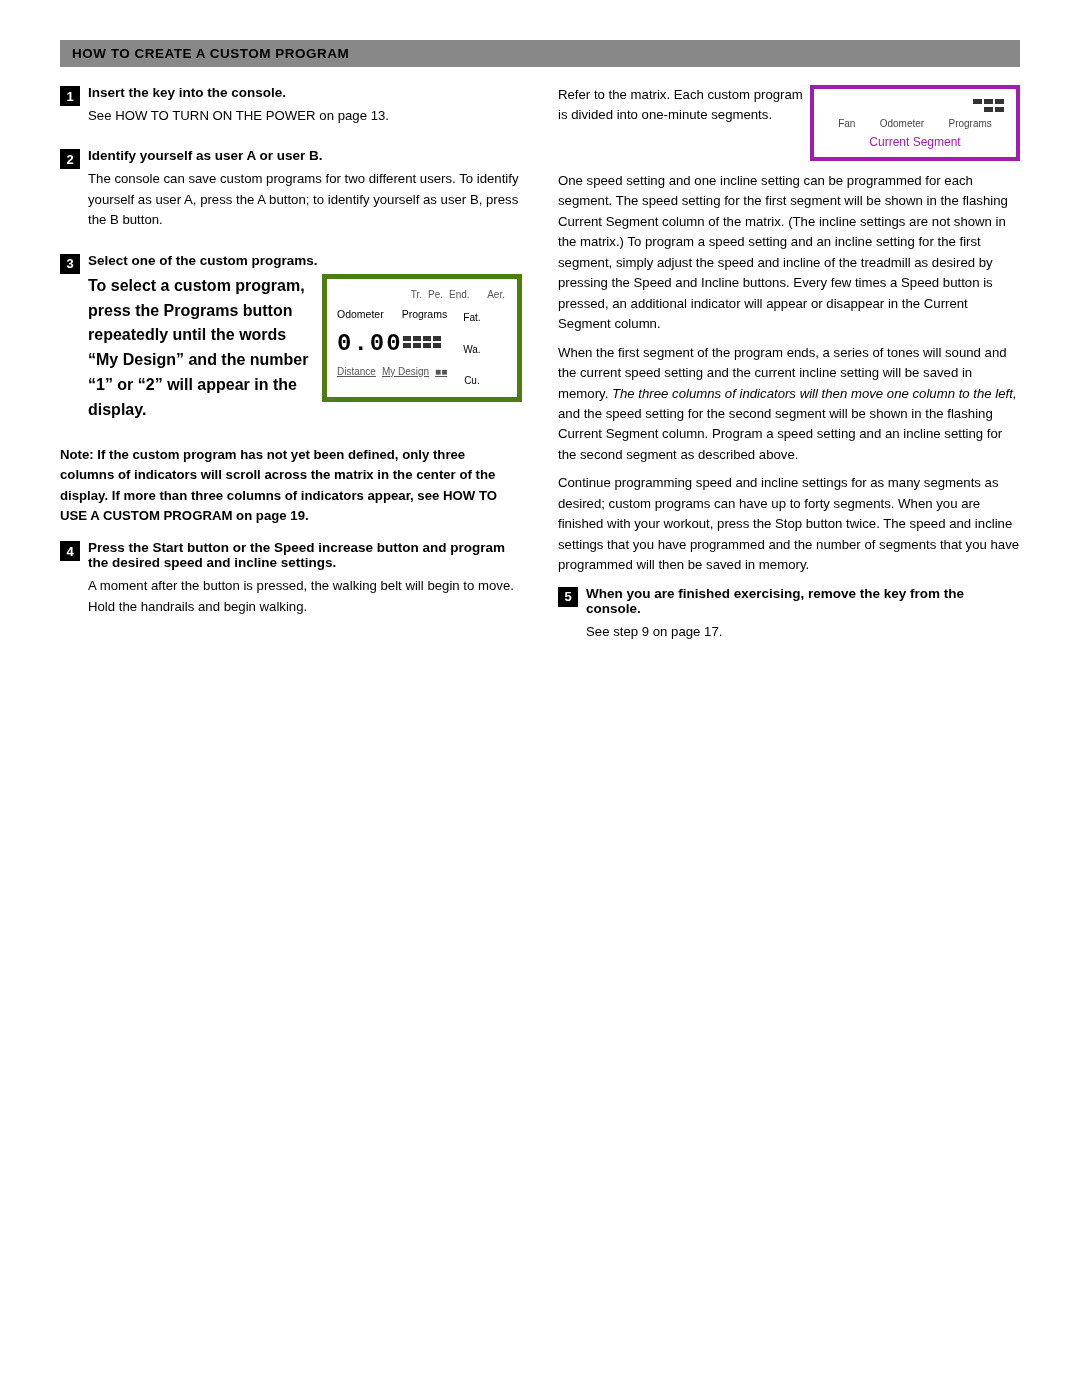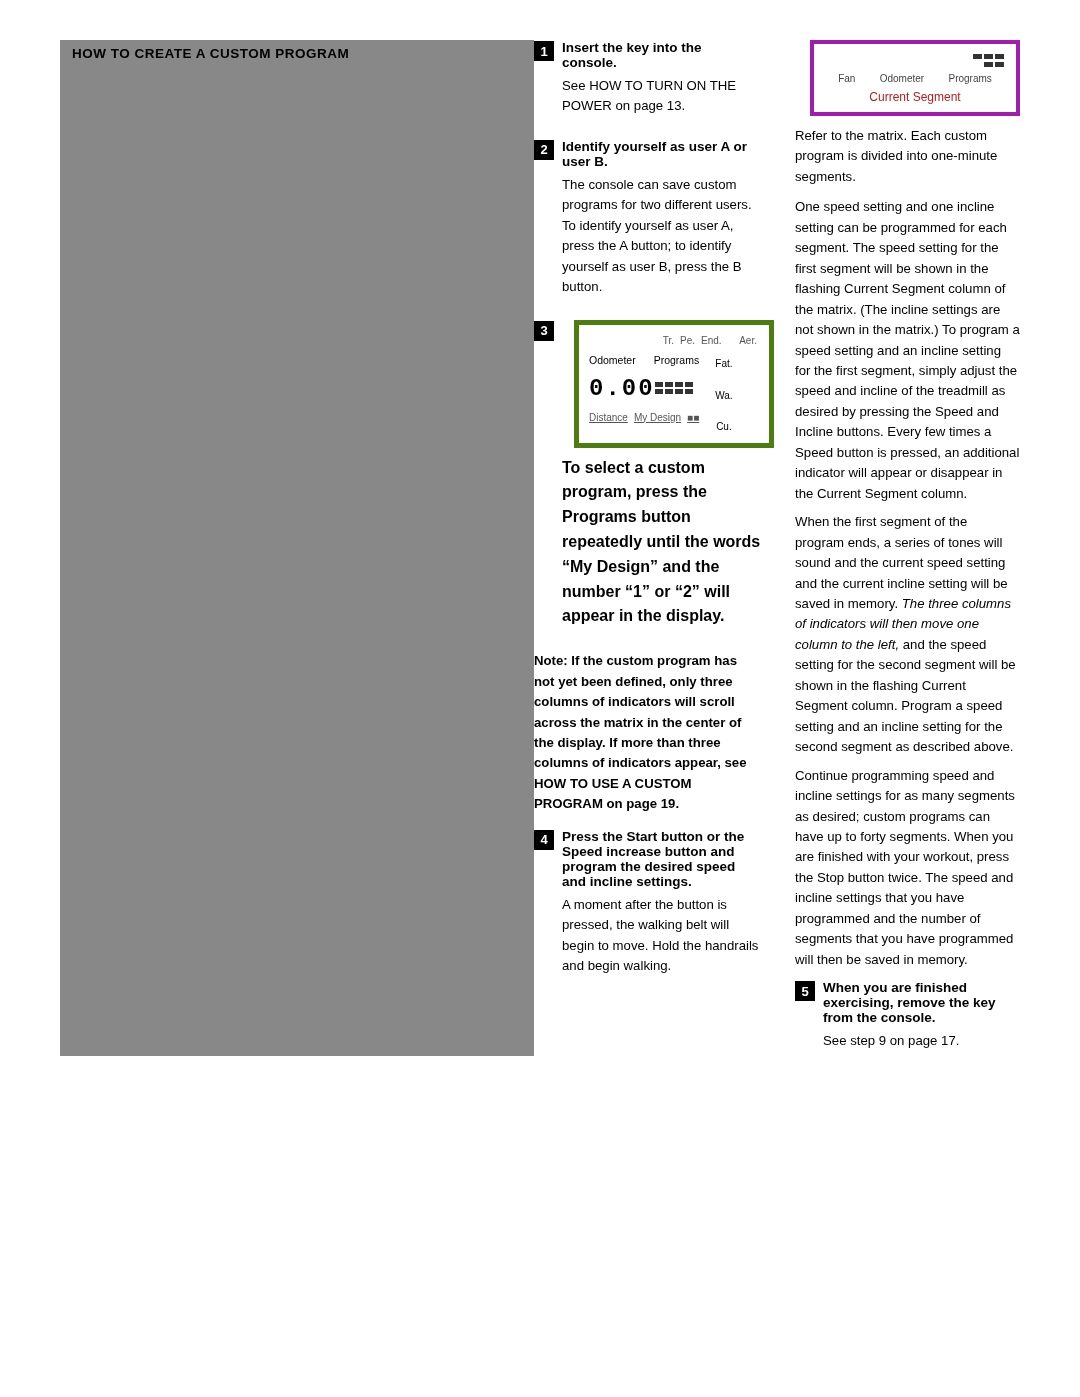--- a/index.html
+++ b/index.html
@@ -7,20 +7,21 @@
       background: #fff;
       font-family: Arial, Helvetica, sans-serif;
       font-size: 13.5px;
       color: #000;
       width: 1080px;
       min-height: 1397px;
       padding: 40px 60px 60px 60px;
     }
     .page-container {
       display: flex;
+      flex-direction: column;
       width: 100%;
     }
     .header-box {
       background: #888;
       padding: 6px 12px;
       margin-bottom: 18px;
       display: inline-block;
       width: 100%;
     }
     .header-box span {
@@ -144,21 +145,21 @@
       display: flex;
       justify-content: space-around;
       font-size: 10px;
       color: #444;
       margin-top: 4px;
     }
     .current-segment-label {
       text-align: center;
       font-size: 12px;
       margin-top: 6px;
-      color: #b91c1c;
+      color: #a21caf;
     }
     .clearfix::after {
       content: '';
       display: table;
       clear: both;
     }
     .page-number {
       text-align: center;
       margin-top: 30px;
       font-size: 13px;
@@ -204,20 +205,21 @@
           <div class="step-title">Identify yourself as user A or user B.</div>
           <div class="step-body">
             <p>The console can save custom programs for two different users. To identify yourself as user A, press the A button; to identify yourself as user B, press the B button.</p>
           </div>
         </div>
       </div>
 
       <div class="step">
         <div class="step-number">3</div>
         <div class="step-content">
+          <div class="step-title">Select one of the custom programs.</div>
           <div class="step-body clearfix">
 
             <div class="display-box">
               <div class="display-box-top">
                 <span>Tr.</span>
                 <span>Pe.</span>
                 <span>End.</span>
                 &nbsp;&nbsp;
                 <span>Aer.</span>
               </div>

